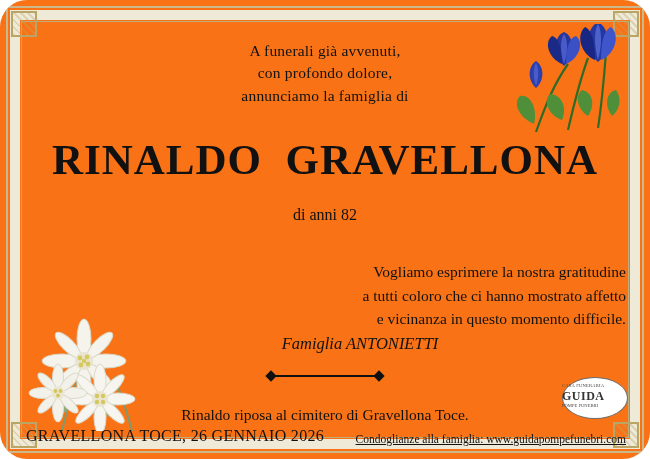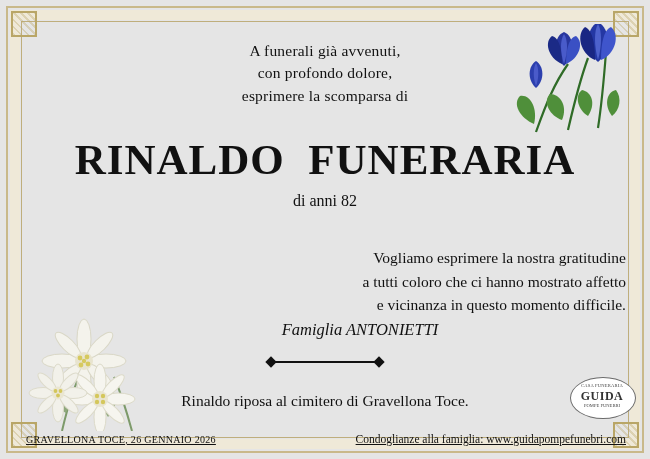--- a/index.html
+++ b/index.html
@@ -4,24 +4,25 @@
 <style>
   html, body {
     margin: 0;
     padding: 0;
     background: #ffffff;
   }
   #card {
     position: relative;
     width: 650px;
     height: 459px;
-    background: #e5e5e5;
+    background: #f97316;
     overflow: hidden;
     font-family: "Liberation Serif", serif;
     color: #111111;
+    border-radius: 27px;
   }
   
   .frame-outer {
     position: absolute;
     left: 6px; top: 6px;
     width: 638px; height: 447px;
     border: 2px solid #c9b98a;
     box-sizing: border-box;
   }
   .frame-band {
@@ -65,21 +66,21 @@
     letter-spacing: .2px;
   }
   .name {
     margin-top: 28px;
     font-size: 43px;
     font-weight: bold;
     letter-spacing: 1px;
     white-space: pre;
   }
   .age {
-    margin-top: 8px;
+    margin-top: 22px;
     font-size: 16px;
   }
   .thanks {
     margin-top: 36px;
     font-size: 15.5px;
     line-height: 1.5;
     text-align: right;
   }
   .family {
     margin-top: 4px;
@@ -112,25 +113,24 @@
   .burial {
     margin-top: 24px;
     font-size: 15.5px;
   }
 
   
   .footer-left {
     position: absolute;
     left: 26px;
     bottom: 14px;
-    font-size: 10px;
+    font-size: 16px;
     font-variant: small-caps;
     letter-spacing: .3px;
     text-align: center;
-    text-decoration: underline;
   }
   .footer-right {
     position: absolute;
     right: 24px;
     bottom: 14px;
     font-size: 11.5px;
     text-decoration: underline;
     text-align: right;
     margin-top: 14px;
   }
@@ -150,25 +150,24 @@
     left: 22px;
     bottom: 28px;
     width: 150px;
     height: 150px;
     pointer-events: none;
   }
 
   
   .logo {
     position: absolute;
-    right: 16px;
+    right: 24px;
     bottom: 36px;
     width: 64px;
     height: 46px;
-    text-align: center;
   }
   .logo .oval {
     position: absolute;
     left: 0; top: 0;
     width: 64px; height: 40px;
     border: 1.5px solid #6b6b6b;
     border-radius: 50%;
     background: #fff;
   }
   .logo .l-top {
@@ -314,24 +313,24 @@
         </g>
       </g>
     </g>
   </svg>
 
   <div class="content">
 
     <div class="intro">
       <div>A funerali già avvenuti,</div>
       <div>con profondo dolore,</div>
-      <div>esprimere la scomparsa di</div>
+      <div>annunciamo la famiglia di</div>
     </div>
 
-    <div class="name">RINALDO  FUNERARIA</div>
+    <div class="name">RINALDO  GRAVELLONA</div>
 
     <div class="age">di anni 82</div>
 
     <div class="thanks">
       <div>Vogliamo esprimere la nostra gratitudine</div>
       <div>a tutti coloro che ci hanno mostrato affetto</div>
       <div>e vicinanza in questo momento difficile.</div>
     </div>
 
     <div class="family">Famiglia  ANTONIETTI</div>

